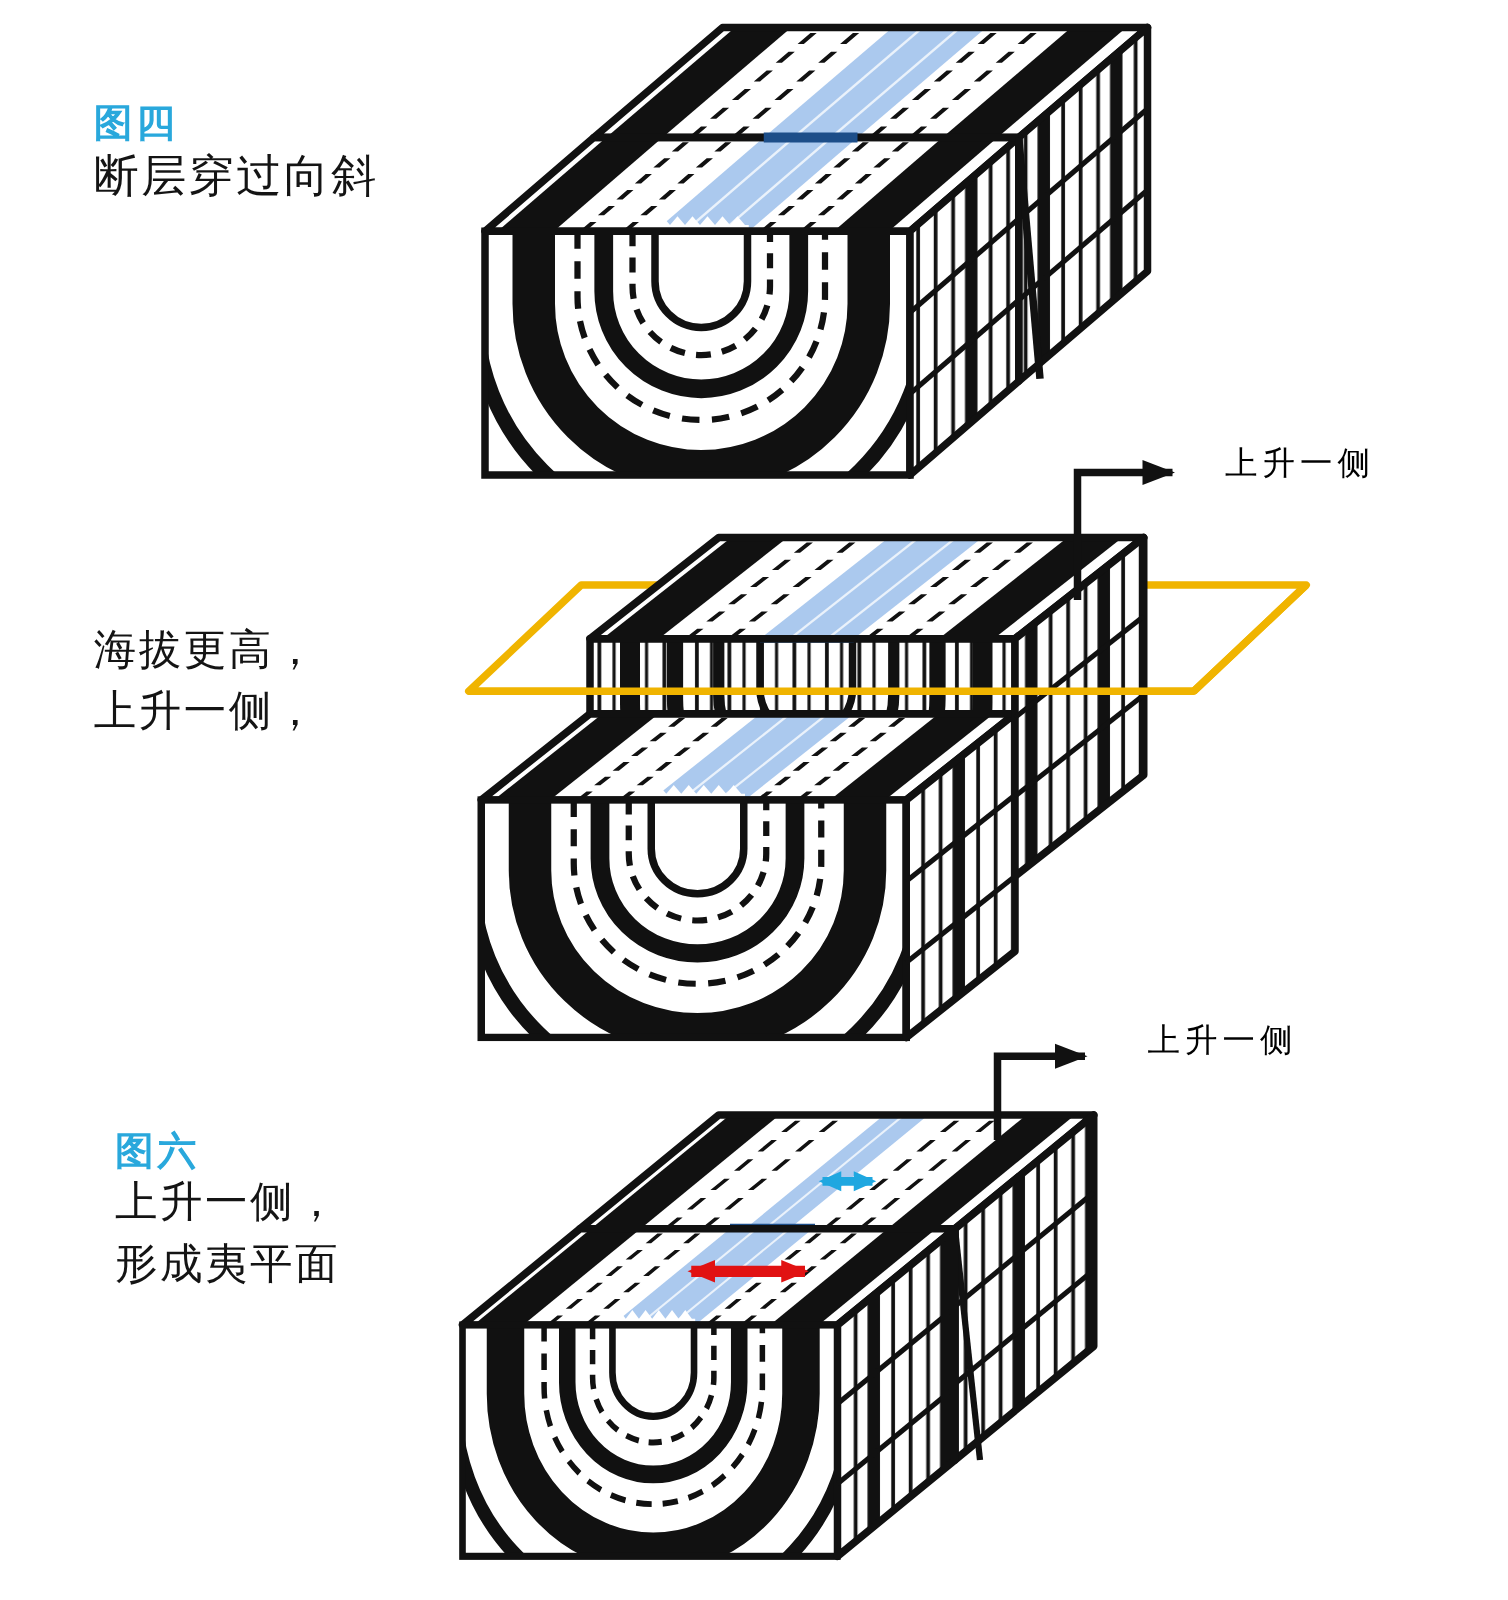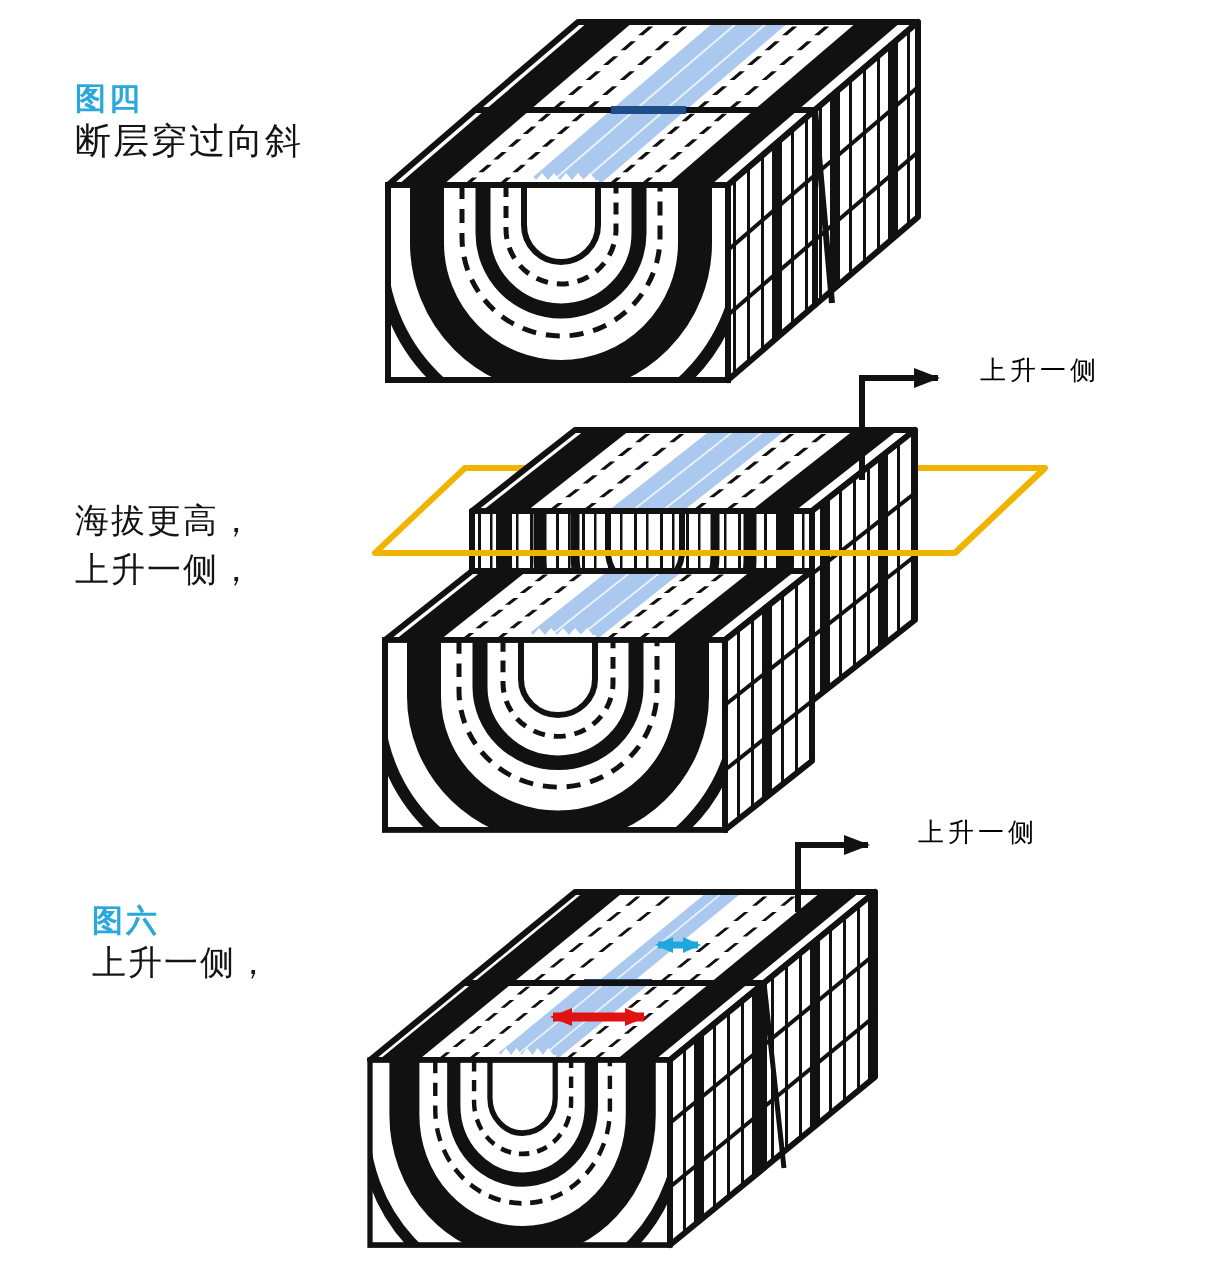--- a/index.html
+++ b/index.html
@@ -186,20 +186,21 @@
 </svg>
 
 <svg class="abs" style="left:838px;top:352px" width="160" height="140" viewBox="0 0 160 140">
   <path d="M24,128 L24,26 L100,26" fill="none" stroke="#111" stroke-width="6" marker-end="url(#mk)"></path>
 </svg>
 <div class="riselabel abs" style="left:980px;top:356px">上升一侧</div>
 
 <div class="figlabel abs" id="fig6-label" style="left:92px;top:904px">
   <div class="tag">图六</div>
   <div class="cap">上升一侧，</div>
+  <div class="cap">形成夷平面</div>
 </div>
 
 <svg class="abs" style="left:360px;top:875px" width="660" height="405" viewBox="0 0 660 405">
   <g>
     <use href="#bandsN" transform="matrix(0.882,0,111,-91,104,108)"></use>
     <polygon class="oln" points="104,108 404,108 515,17 215,17"></polygon>
     <polygon points="404,108 515,17 515,202 404,293" fill="#ffffff"></polygon>
     <polygon points="404,108 515,17 515,202 404,293" fill="url(#vh)"></polygon>
     <polygon class="oln" points="404,108 515,17 515,202 404,293"></polygon>
     <line class="thin" x1="404" y1="170" x2="515" y2="79"></line>

